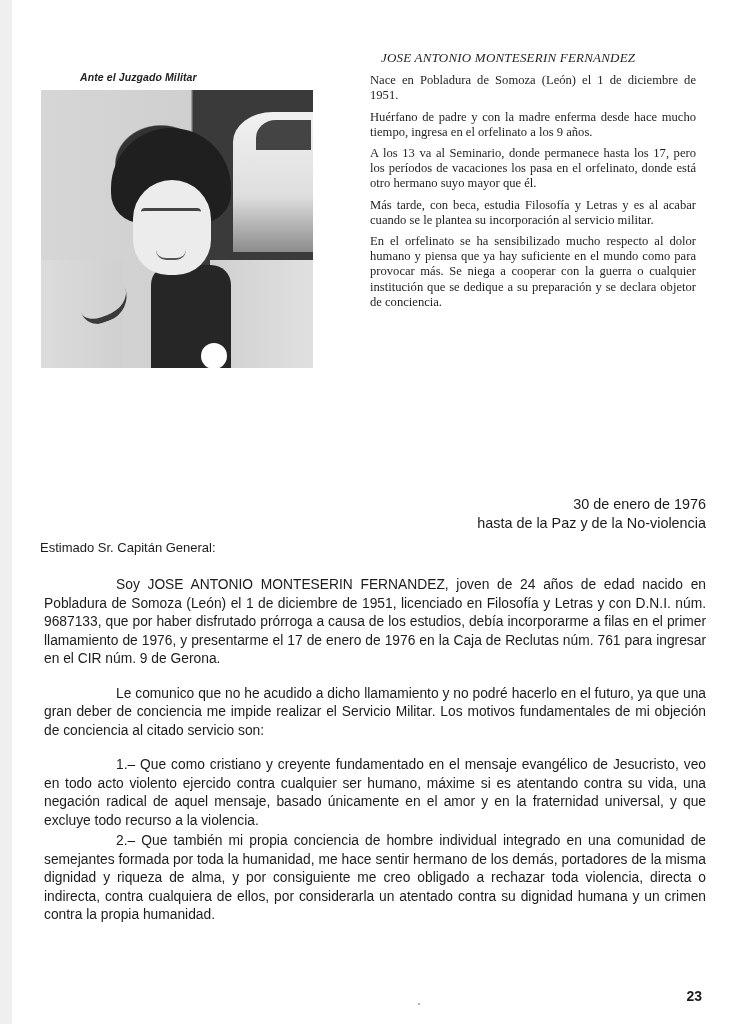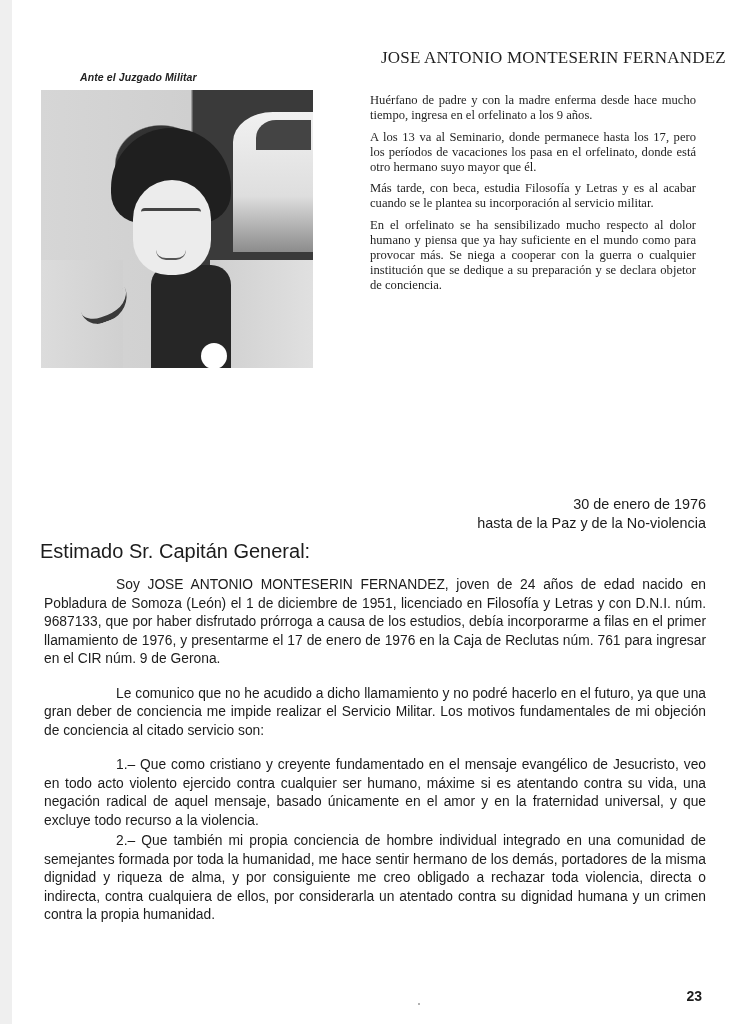--- a/index.html
+++ b/index.html
@@ -117,44 +117,45 @@
     .bio {
       position: absolute;
       left: 370px; top: 50px;
       width: 326px;
       font-family: "Liberation Serif", serif;
       font-size: 12.6px;
       line-height: 15.2px;
       color: #1f1f1f;
     }
     .bio-title {
-      font-size: 17px;
+      font-size: 13px;
       letter-spacing: 0.2px;
-      margin: 0 0 28px 11px;
+      margin: 0 0 8px 11px;
       white-space: nowrap;
+      font-style: italic;
     }
     .bio p {
       margin: 0 0 6px 0;
       text-align: justify;
     }
     .dateline {
       position: absolute;
       right: 32px; top: 495px;
       text-align: right;
       font-family: "Liberation Sans", sans-serif;
       font-size: 14.4px;
       line-height: 18.5px;
       color: #1c1c1c;
     }
     .dateline div { white-space: nowrap; }
     .salutation {
       position: absolute;
       left: 40px; top: 540px;
       font-family: "Liberation Sans", sans-serif;
-      font-size: 20px;
+      font-size: 13px;
       color: #1c1c1c;
     }
     .body-text {
       position: absolute;
       left: 44px; top: 576px;
       width: 662px;
       font-family: "Liberation Sans", sans-serif;
       font-size: 13.8px;
       line-height: 18.5px;
       color: #1c1c1c;
@@ -196,20 +197,21 @@
   <div class="collar-l"></div>
   <div class="hair"></div>
   <div class="face"></div>
   <div class="eyes"></div>
   <div class="mouth"></div>
   <div class="badge"></div>
 </div>
 
 <div class="bio">
   <div class="bio-title">JOSE ANTONIO MONTESERIN FERNANDEZ</div>
+  <p>Nace en Pobladura de Somoza (León) el 1 de diciembre de 1951.</p>
   <p>Huérfano de padre y con la madre enferma desde hace mucho tiempo, ingresa en el orfelinato a los 9 años.</p>
   <p>A los 13 va al Seminario, donde permanece hasta los 17, pero los períodos de vacaciones los pasa en el orfelinato, donde está otro hermano suyo mayor que él.</p>
   <p>Más tarde, con beca, estudia Filosofía y Letras y es al acabar cuando se le plantea su incorporación al servicio militar.</p>
   <p>En el orfelinato se ha sensibilizado mucho respecto al dolor humano y piensa que ya hay suficiente en el mundo como para provocar más. Se niega a cooperar con la guerra o cualquier institución que se dedique a su preparación y se declara objetor de conciencia.</p>
 </div>
 
 <div class="dateline">
   <div>30 de enero de 1976</div>
   <div>hasta de la Paz y de la No-violencia</div>
 </div>

